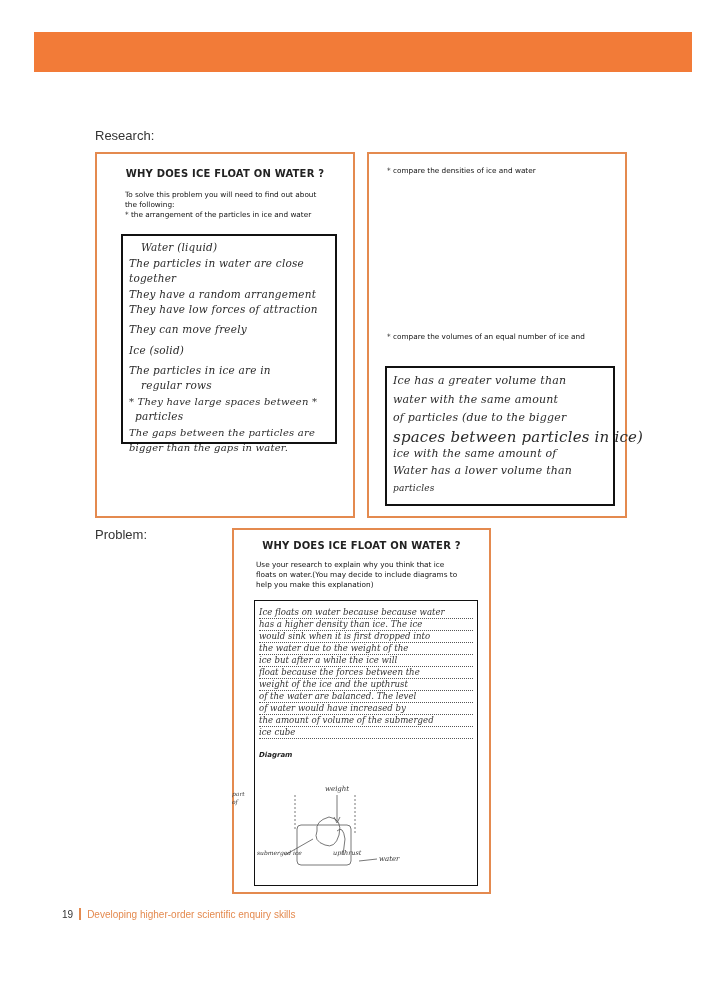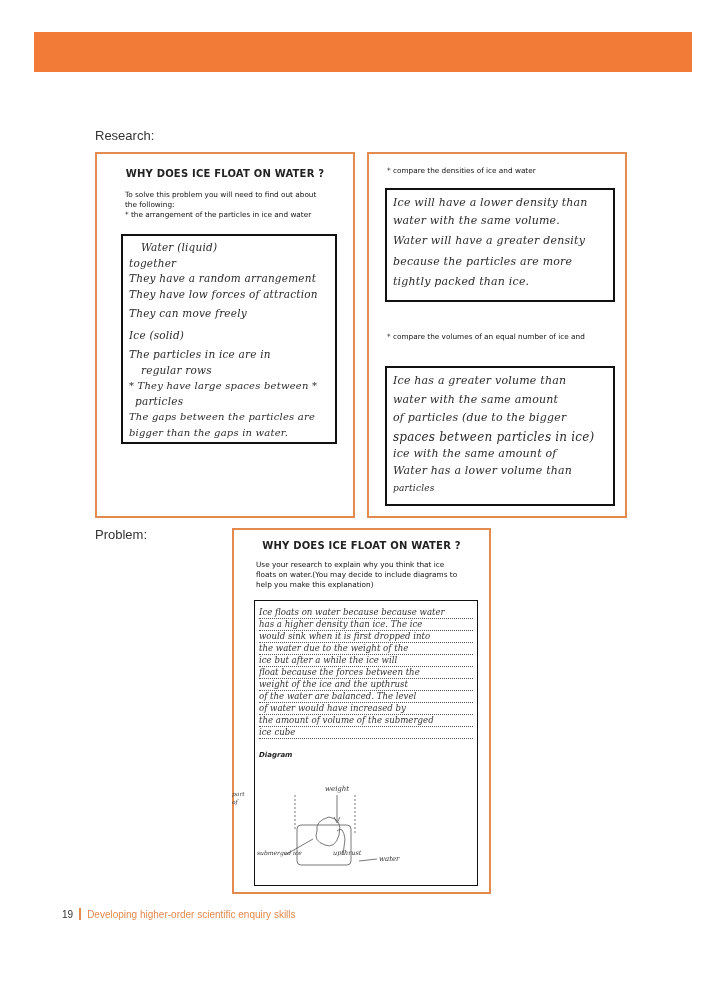--- a/index.html
+++ b/index.html
@@ -29,56 +29,48 @@
 <div class="frame" style="left:95px; top:152px; width:260px; height:366px;">
   <div class="ws-title" style="position:absolute; left:0; right:0; top:14px;">WHY DOES ICE FLOAT ON WATER ?</div>
   <div class="ws-text" style="position:absolute; left:28px; top:36px;">
     <div>To solve this problem you will need to find out about</div>
     <div>the following:</div>
     <div>* the arrangement of the particles in ice and water</div>
   </div>
   <div class="answer-box" style="left:24px; top:80px; width:216px; height:210px; padding:4px 6px;">
     <div class="hand">
       <div class="hand-line" style="padding-left:12px;">Water (liquid)</div>
+      <div class="hand-line">The particles in water are close</div>
       <div class="hand-line">together</div>
       <div class="hand-line">They have a random arrangement</div>
       <div class="hand-line">They have low forces of attraction</div>
       <div class="hand-line" style="margin-top:4px;">They can move freely</div>
       <div class="hand-line" style="margin-top:6px;">Ice (solid)</div>
       <div class="hand-line" style="margin-top:4px;">The particles in ice are in</div>
       <div class="hand-line" style="padding-left:12px;">regular rows</div>
       <div class="hand-line" style="font-size:10px;">* They have large spaces between *</div>
       <div class="hand-line" style="padding-left:6px;">particles</div>
       <div class="hand-line" style="font-size:10px;">The gaps between the particles are</div>
       <div class="hand-line" style="font-size:10px;">bigger than the gaps in water.</div>
     </div>
   </div>
 </div>
 
 <div class="frame" style="left:367px; top:152px; width:260px; height:366px;">
   <div class="ws-text" style="position:absolute; left:18px; top:12px;">* compare the densities of ice and water</div>
-  <div class="answer-box" style="left:16px; top:34px; width:230px; height:114px; padding:4px 6px;">
-    <div class="hand">
-      <div class="hand-line" style="font-size:11px; line-height:18px;">Ice will have a lower density than</div>
-      <div class="hand-line" style="font-size:11px; line-height:18px;">water with the same volume.</div>
-      <div class="hand-line" style="font-size:11px; line-height:22px;">Water will have a greater density</div>
-      <div class="hand-line" style="font-size:11px; line-height:20px;">because the particles are more</div>
-      <div class="hand-line" style="font-size:11px; line-height:20px;">tightly packed than ice.</div>
-    </div>
-  </div>
   <div class="ws-text" style="position:absolute; left:18px; top:178px;">
     <div>* compare the volumes of an equal number of ice and</div>
     <div style="padding-left:6px;margin-top:32px;">water particles</div>
   </div>
   <div class="answer-box" style="left:16px; top:212px; width:230px; height:140px; padding:4px 6px;">
     <div class="hand">
       <div class="hand-line" style="font-size:11px; line-height:18.5px;">Ice has a greater volume than</div>
       <div class="hand-line" style="font-size:11px; line-height:18.5px;">water with the same amount</div>
       <div class="hand-line" style="font-size:11px; line-height:18.5px;">of particles (due to the bigger</div>
-      <div class="hand-line" style="font-size:12px; line-height:18.5px;">spaces between particles in ice)</div>
+      <div class="hand-line" style="font-size:15px; line-height:18.5px;">spaces between particles in ice)</div>
       <div class="hand-line" style="font-size:11px; line-height:16px;">ice with the same amount of</div>
       <div class="hand-line" style="font-size:11px; line-height:18.5px;">Water has a lower volume than</div>
       <div class="hand-line" style="font-size:9px; line-height:14px;">particles</div>
     </div>
   </div>
 </div>
 
 <div class="section-label" style="left:95px; top:527px;">Problem:</div>
 
 <div class="frame" style="left:232px; top:528px; width:259px; height:366px;">

